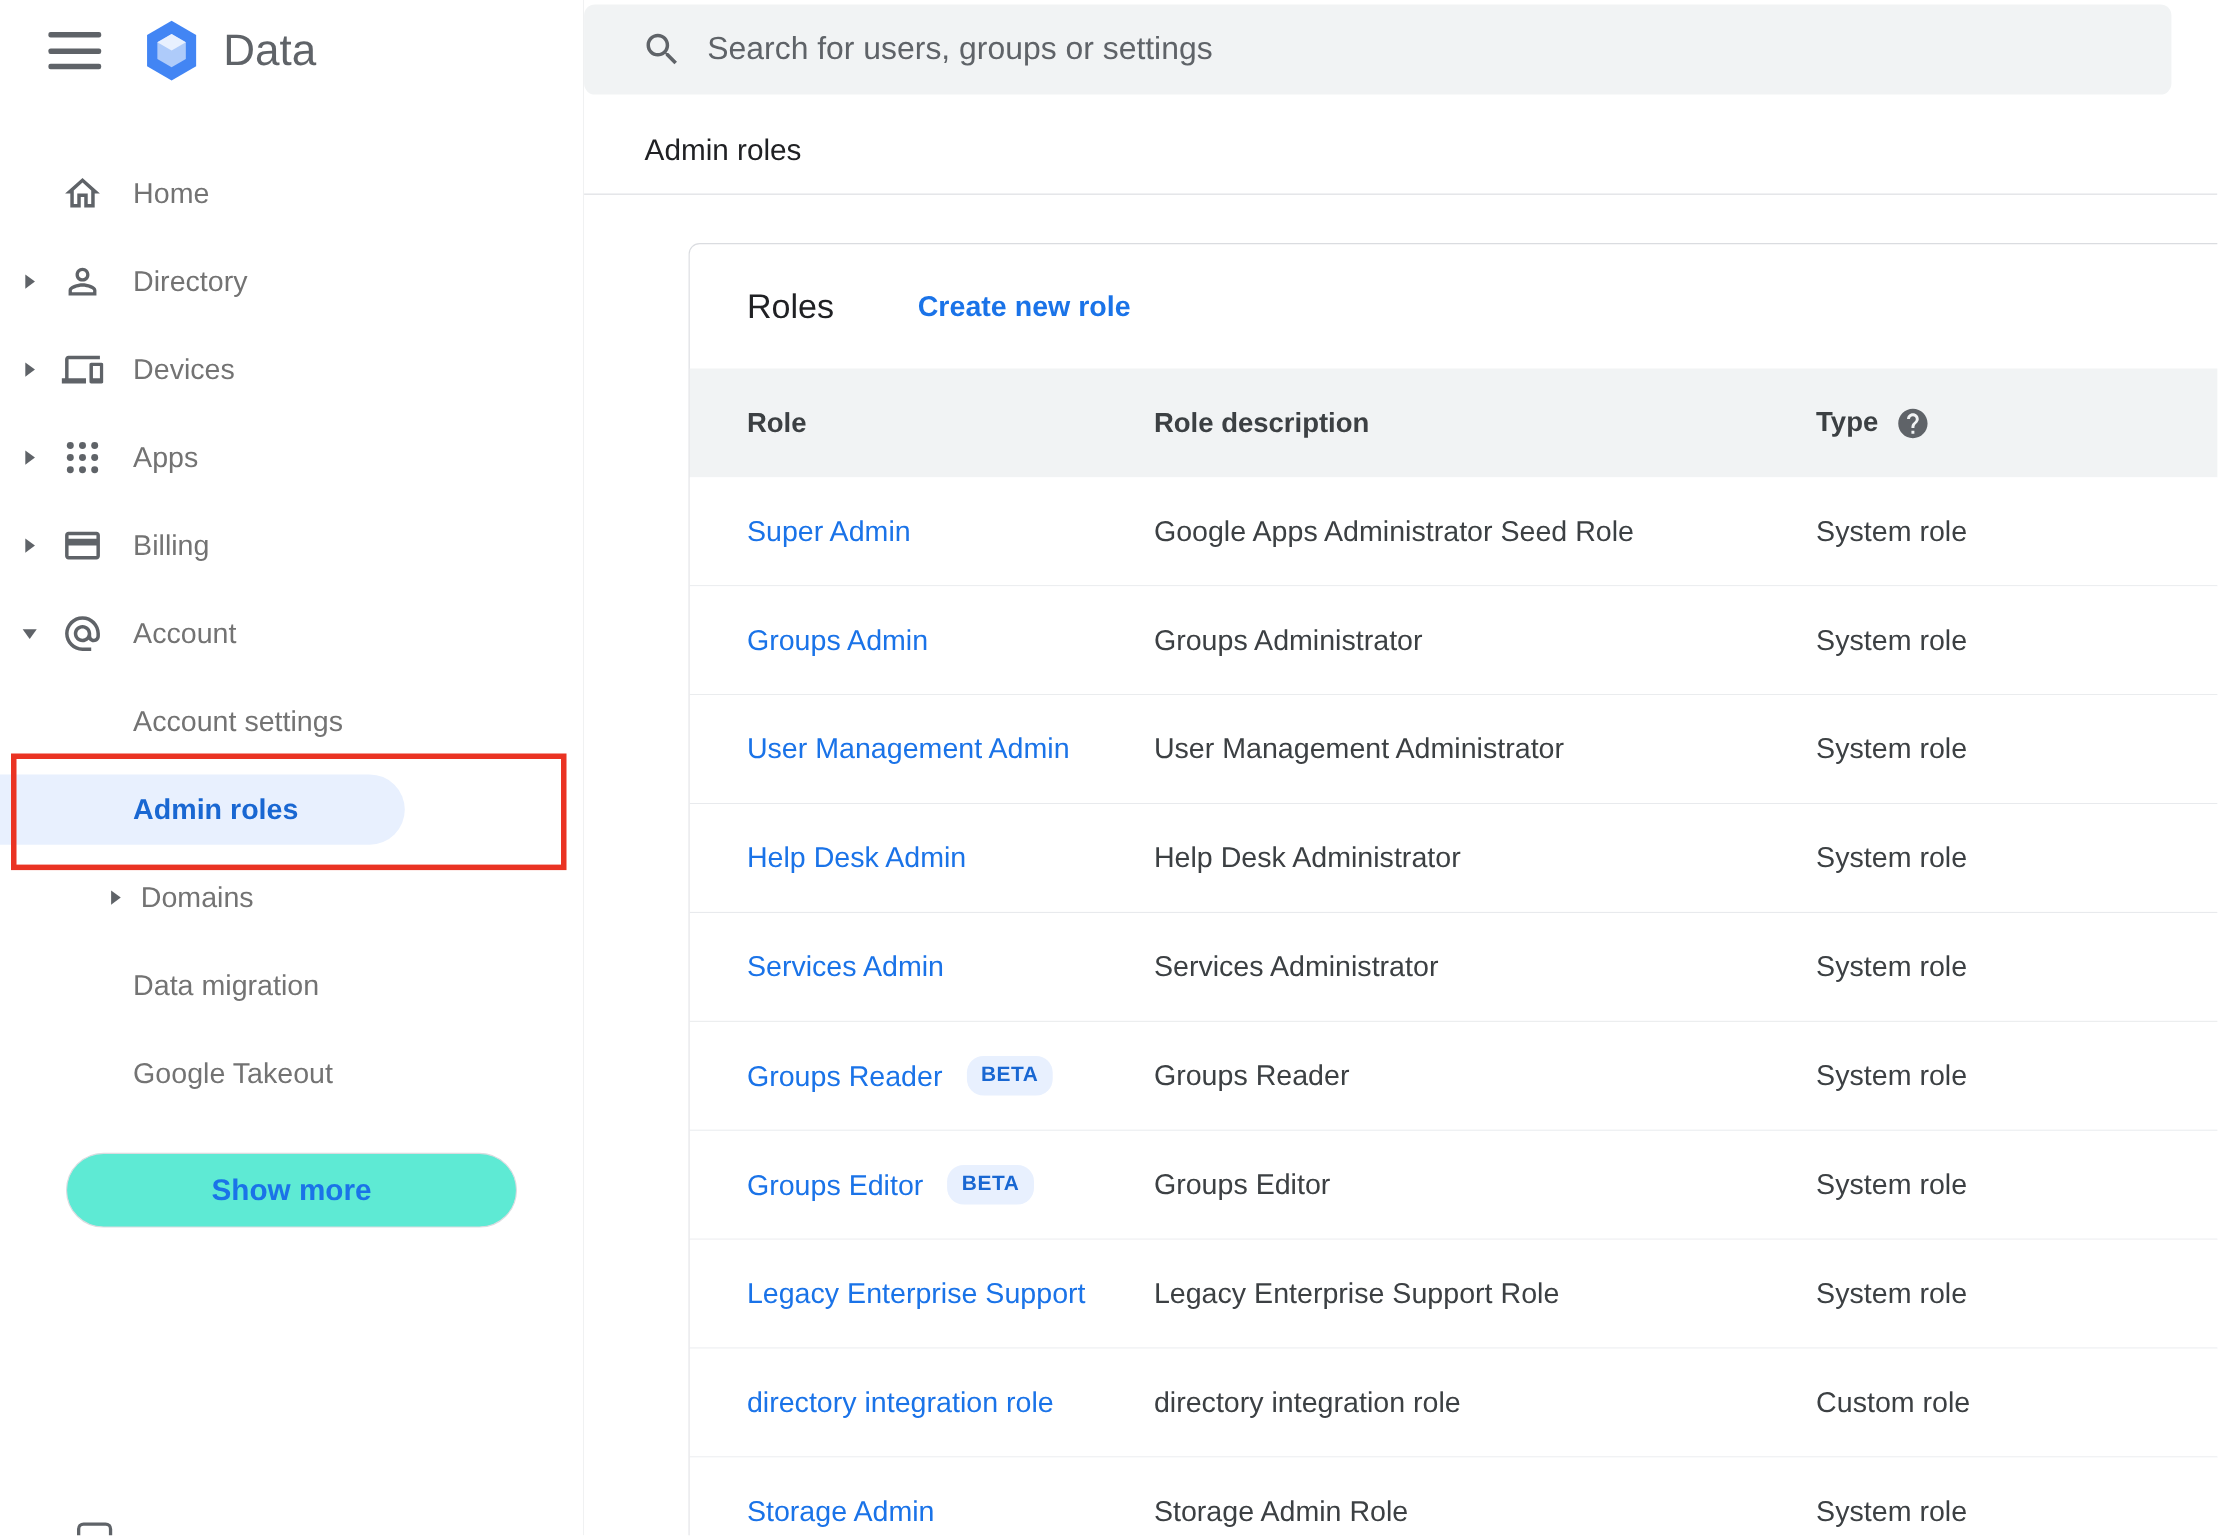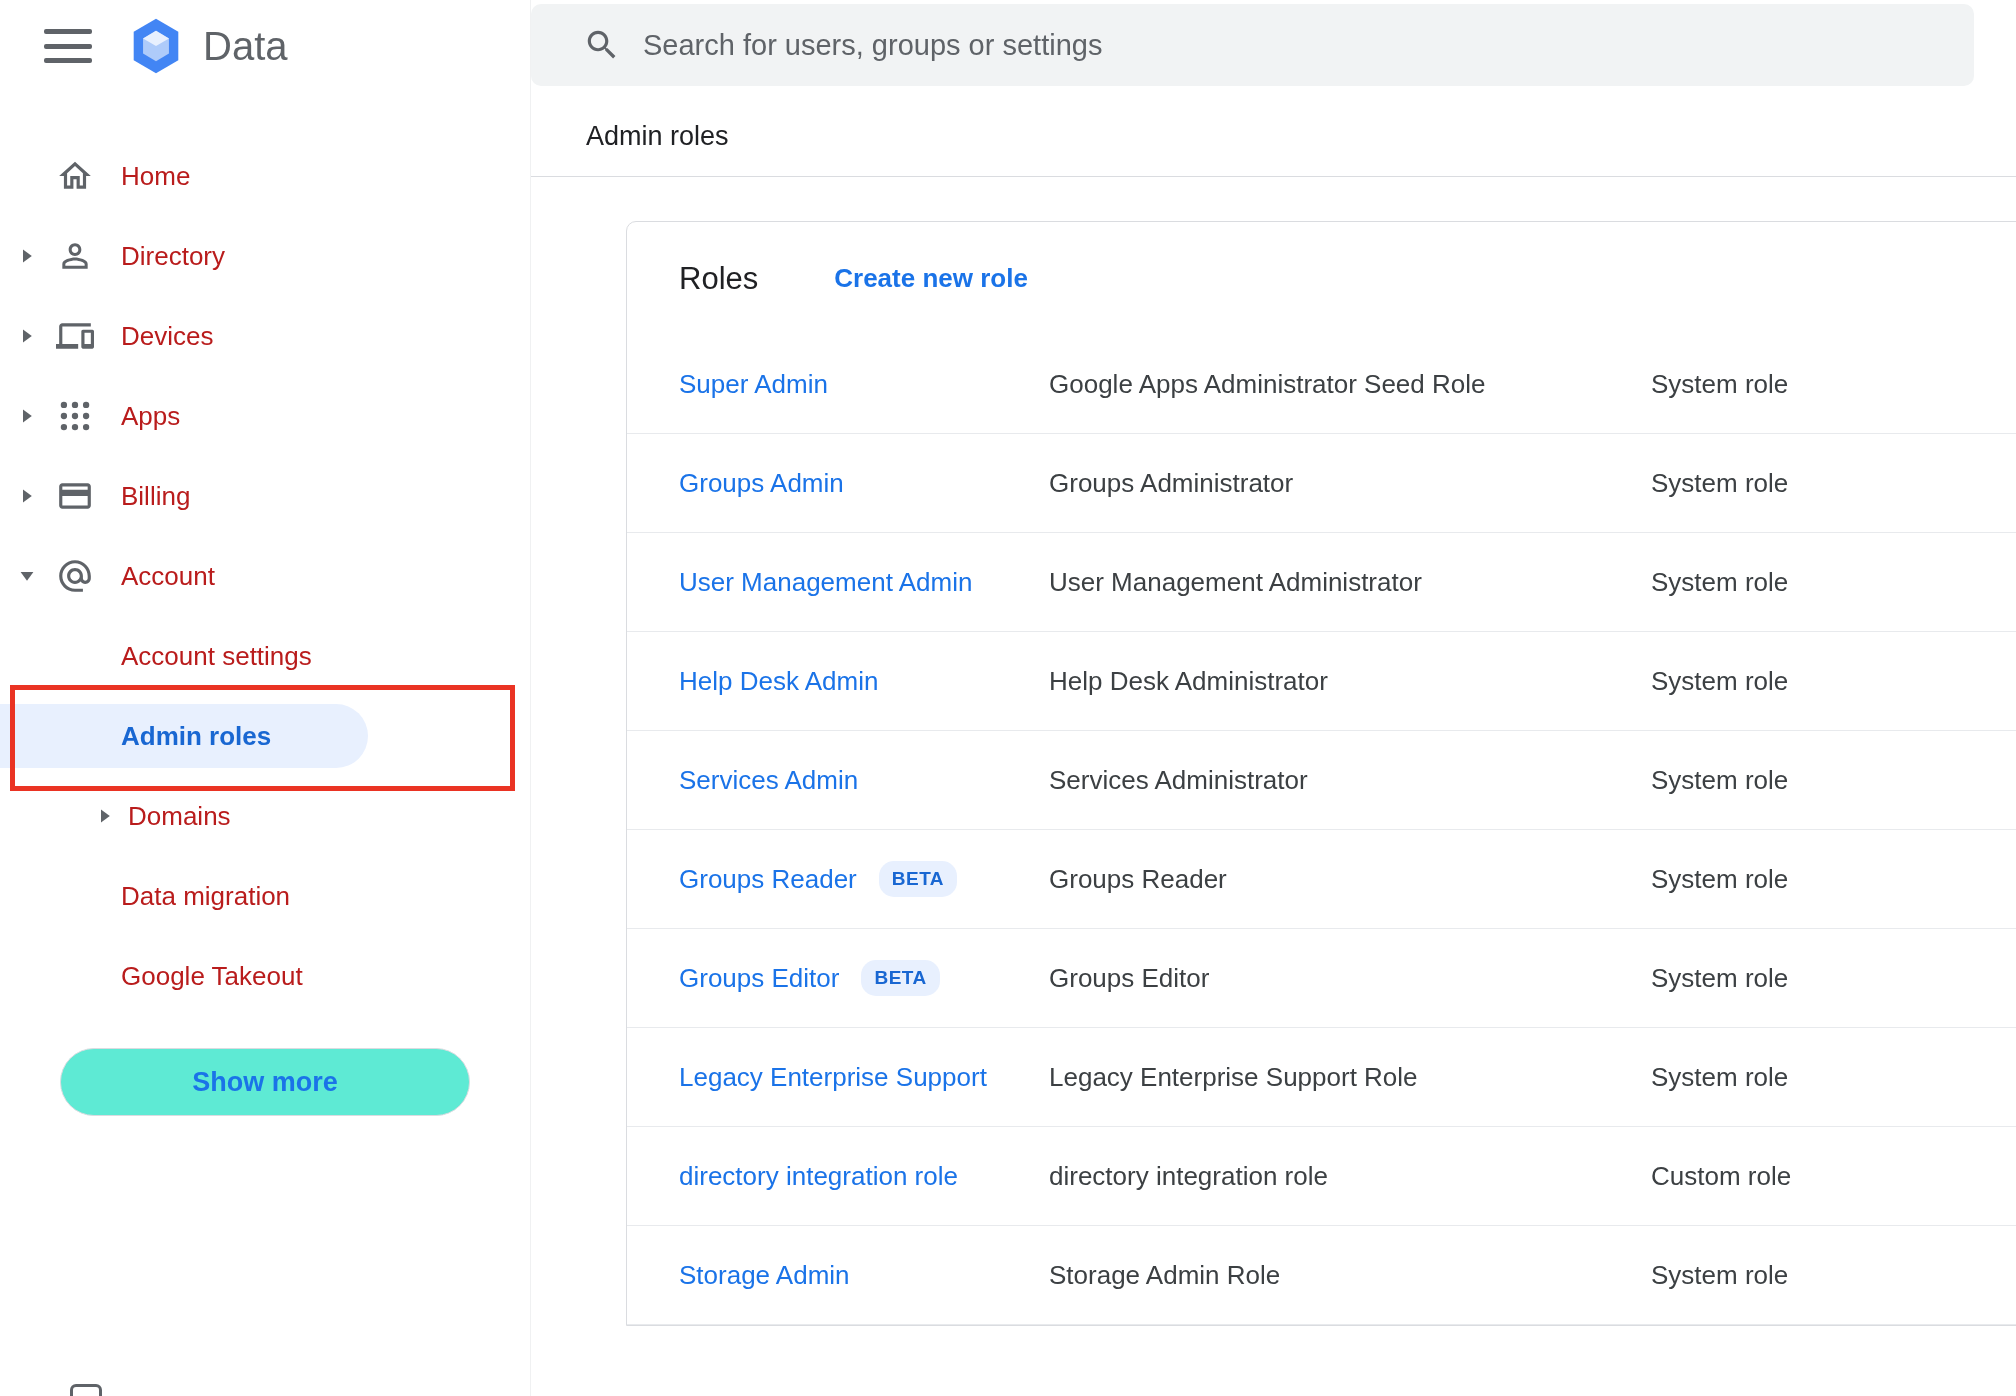--- a/index.html
+++ b/index.html
@@ -15,21 +15,21 @@
   .logo svg { width:100%; height:100%; }
   .brand-title { margin-left:20px; font-size:40px; color:#5f6368; }
 
   .nav { position:absolute; top:136px; left:0; width:100%; }
   .nav-item { position:relative; height:80px; cursor:pointer; }
   .chev { position:absolute; left:19px; top:50%; transform:translateY(-50%); width:16px; height:16px; display:flex; }
   .chev svg { width:100%; height:100%; }
   .sub-chev { left:97px; }
   .nav-icon { position:absolute; left:56px; top:50%; transform:translateY(-50%); width:38px; height:38px; display:flex; }
   .nav-icon svg { width:100%; height:100%; }
-  .nav-label, .sub-label { position:absolute; left:121px; top:50%; transform:translateY(-50%); font-size:26px; color:#b91c1c; white-space:nowrap; z-index:2; }
+  .nav-label, .sub-label { position:absolute; left:121px; top:50%; transform:translateY(-50%); font-size:26px; color:#737373; white-space:nowrap; z-index:2; }
   .sub-dom { left:128px; }
   .pill { position:absolute; left:0; top:8px; width:368px; height:64px; background:#e8f0fe; border-radius:0 32px 32px 0; z-index:1; }
   .sel { color:#1967d2; font-weight:bold; }
 
   .show-more-btn { position:absolute; top:1048px; left:60px; width:410px; height:68px; background:#5eead4; border:1px solid #dadce0; border-radius:34px; color:#1a73e8; font-size:27px; font-weight:bold; font-family:"Liberation Sans", sans-serif; cursor:pointer; }
   .partial-icon { position:absolute; left:70px; top:1384px; width:32px; height:28px; border:3px solid #5f6368; border-radius:6px; }
 
   .annotation-box { position:absolute; left:10px; top:685px; width:505px; height:106px; border:5px solid #ea3323; z-index:6; pointer-events:none; }
 
   
@@ -219,20 +219,32 @@
 
     <div class="breadcrumb">Admin roles</div>
     <div class="top-divider"></div>
 
     <section class="card">
       <div class="card-header">
         <h2 class="card-title">Roles</h2>
         <a class="create-link" href="#">Create new role</a>
       </div>
 
+      <div class="thead">
+        <span class="th th-role">Role</span>
+        <span class="th th-desc">Role description</span>
+        <span class="th th-type">
+          <span>Type</span>
+          <span class="help-icon">
+            <svg viewBox="0 0 24 24">
+                <path d="M12 2C6.48 2 2 6.48 2 12s4.48 10 10 10 10-4.48 10-10S17.52 2 12 2zm1 17h-2v-2h2v2zm2.07-7.75l-.9.92C13.45 12.9 13 13.5 13 15h-2v-.5c0-1.1.45-2.1 1.17-2.83l1.24-1.26c.37-.36.59-.86.59-1.41 0-1.1-.9-2-2-2s-2 .9-2 2H8c0-2.21 1.79-4 4-4s4 1.79 4 4c0 .88-.36 1.68-.93 2.25z" fill="#5f6368"></path>
+              </svg>
+          </span>
+        </span>
+      </div>
 
       <div class="tbody">
   <div class="row">
     <div class="cell-role">
       <a class="role-link" href="#">Super Admin</a>
 
     </div>
     <div class="cell-desc">Google Apps Administrator Seed Role</div>
     <div class="cell-type">System role</div>
   </div>

